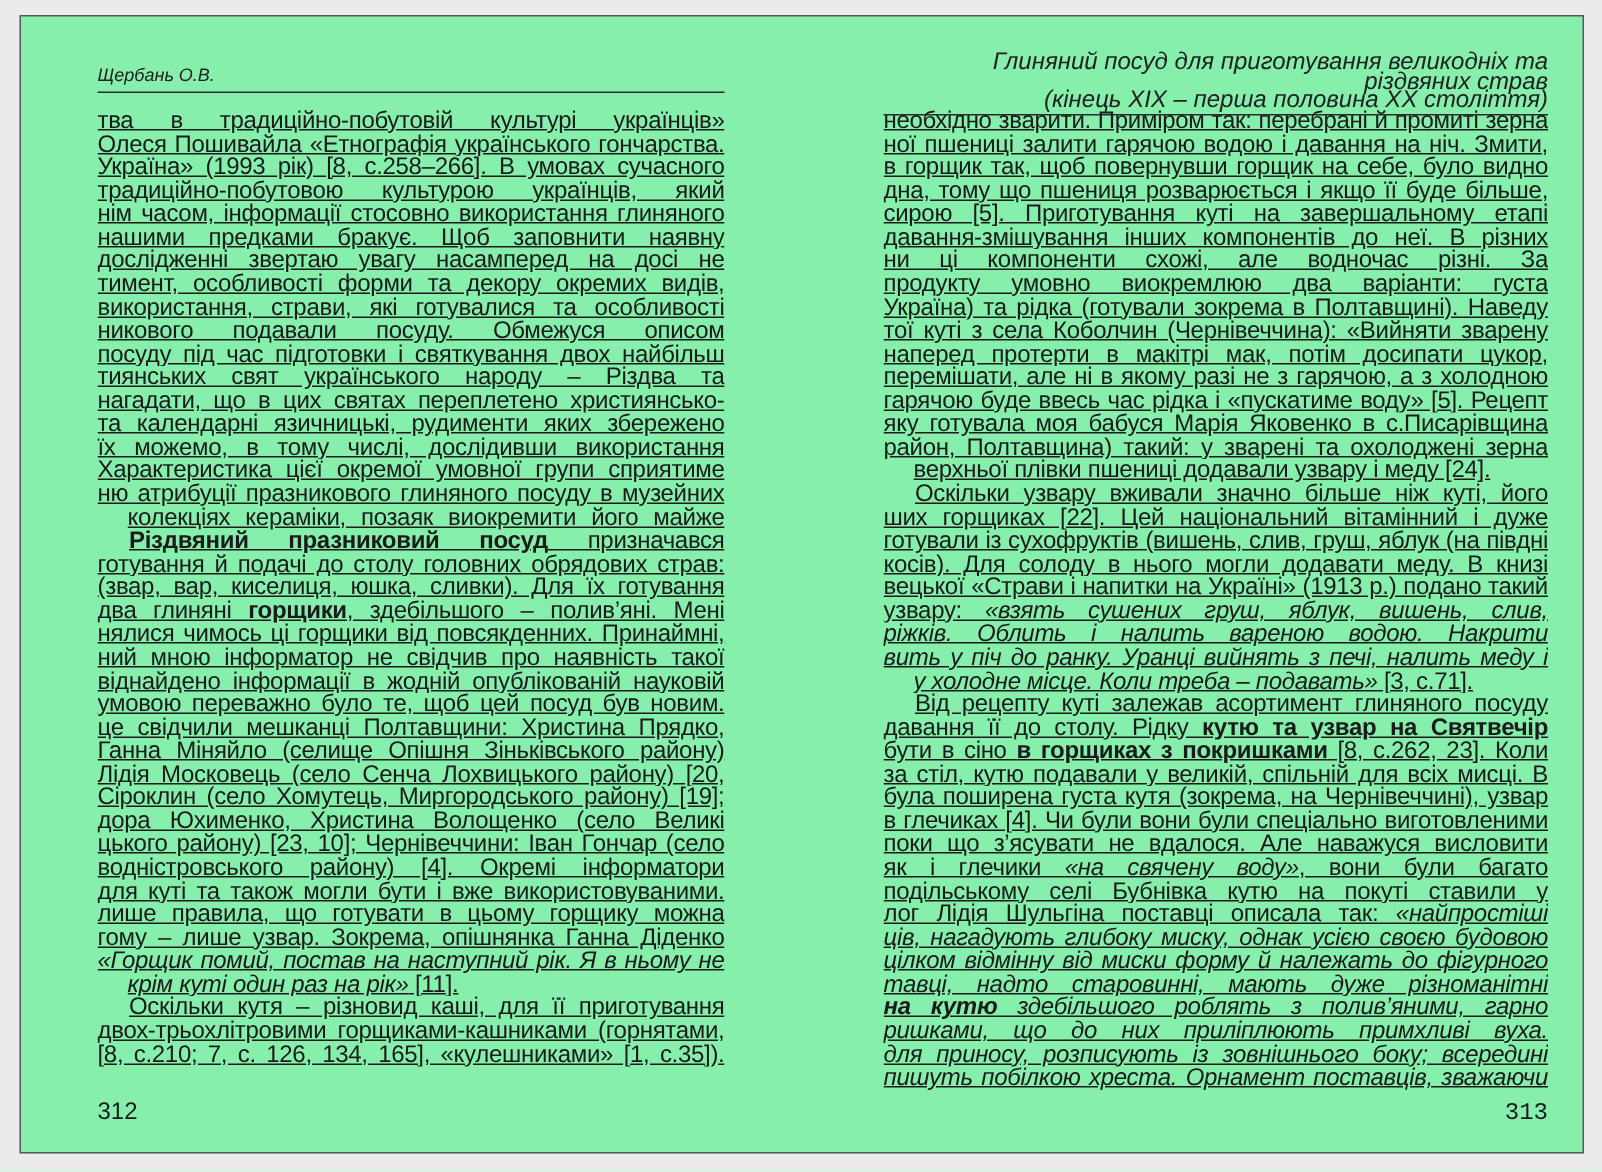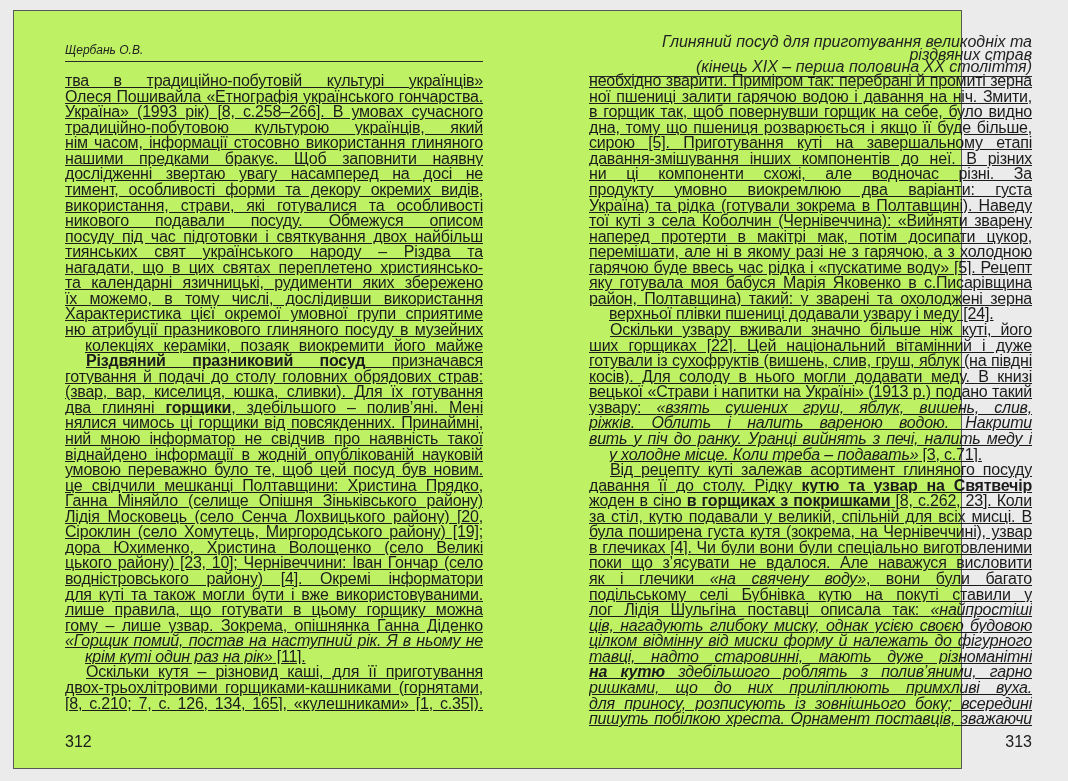--- a/index.html
+++ b/index.html
@@ -1,39 +1,39 @@
 <!DOCTYPE html>
 <html><head>
 <meta charset="utf-8">
 <style>
   html,body{margin:0;padding:0;}
   .canvas{position:relative;width:1068px;height:781px;background:#ebebeb;overflow:hidden;
           font-family:"Liberation Sans","DejaVu Sans",sans-serif;color:#1b1b1b;}
-  .spread{position:absolute;left:13px;top:10px;width:949px;height:759px;background:#bef264;
+  .spread{position:absolute;left:13px;top:10px;width:1043px;height:759px;background:#86efac;
           border:1px solid #585858;box-sizing:border-box;}
   .running-head{position:absolute;font-style:italic;font-size:12px;color:#222;
                 border-bottom:1.2px solid #2a2a2a;}
   .rh-left{left:51px;top:33px;width:418px;text-align:left;padding-bottom:4px;line-height:13px;}
   .rh-right{left:575px;top:25px;width:443px;text-align:right;padding-bottom:2px;
             font-size:16px;line-height:12.5px;}
   .page-body{position:absolute;top:62px;font-size:16px;line-height:15.57px;
              letter-spacing:-0.2px;text-decoration:underline;}
   .body-left{left:51px;width:418px;}
   .body-right{left:575px;width:443px;}
   .para{margin:0;}
   .para.indent .line:first-child{padding-left:21px;}
   .line{text-align:justify;text-align-last:justify;text-justify:inter-word;
         height:15.57px;overflow:hidden;}
   .line.lastline{text-align-last:left;margin-left:20px;}
   .b{font-weight:bold;}
   .i{font-style:italic;}
   .bi{font-weight:bold;font-style:italic;}
   .page-number{position:absolute;top:722px;font-size:16px;}
   .pn-left{left:51px;width:418px;text-align:left;}
-  .pn-right{left:575px;width:443px;text-align:right;}
+  .pn-right{left:575px;width:443px;text-align:right;font-family:Liberation Mono, monospace;}
 </style>
 </head>
 <body>
 
 <div class="canvas">
   <div class="spread">
 
     <div class="running-head rh-left">
       <span>Щербань О.В.</span>
     </div>
@@ -118,21 +118,21 @@
           <div class="line"><span>косів). Для солоду в нього могли додавати меду. В книзі Зіновії Клино-</span></div>
           <div class="line"><span>вецької «Страви і напитки на Україні» (1913 р.) подано такий рецепт</span></div>
           <div class="line"><span>узвару: </span><span class="i">«взять сушених груш, яблук, вишень, слив, родзинки, фиг і</span></div>
           <div class="line"><span class="i">ріжків. Облить і налить вареною водою. Накрити покришкою і поста-</span></div>
           <div class="line"><span class="i">вить у піч до ранку. Уранці вийнять з печі, налить меду і поставить</span></div>
           <div class="line lastline"><span class="i">у холодне місце. Коли треба – подавать»</span><span> [3, с.71].</span></div>
         </div>
         <div class="para indent">
           <div class="line"><span>Від рецепту куті залежав асортимент глиняного посуду під час по-</span></div>
           <div class="line"><span>давання її до столу. Рідку </span><span class="b">кутю та узвар на Святвечір</span><span> ставили на по-</span></div>
-          <div class="line"><span>жоден в сіно </span><span class="b">в горщиках з покришками</span><span> [8, с.262, 23]. Коли родина сідала</span></div>
+          <div class="line"><span>бути в сіно </span><span class="b">в горщиках з покришками</span><span> [8, с.262, 23]. Коли родина сідала</span></div>
           <div class="line"><span>за стіл, кутю подавали у великій, спільній для всіх мисці. В регіонах, де</span></div>
           <div class="line"><span>була поширена густа кутя (зокрема, на Чернівеччині), узвар подавали</span></div>
           <div class="line"><span>в глечиках [4]. Чи були вони були спеціально виготовленими для цього,</span></div>
           <div class="line"><span>поки що з’ясувати не вдалося. Але наважуся висловити припущення, що</span></div>
           <div class="line"><span>як і глечики </span><span class="i">«на свячену воду»</span><span>, вони були багато прикрашеними [22]. В</span></div>
           <div class="line"><span>подільському селі Бубнівка кутю на покуті ставили у </span><span class="b">поставцях</span><span>. Керамо-</span></div>
           <div class="line"><span>лог Лідія Шульгіна поставці описала так: </span><span class="i">«найпростіші форми постав-</span></div>
           <div class="line"><span class="i">ців, нагадують глибоку миску, однак усією своєю будовою вже мають</span></div>
           <div class="line"><span class="i">цілком відмінну від миски форму й належать до фігурного посуду. Пос-</span></div>
           <div class="line"><span class="i">тавці, надто старовинні, мають дуже різноманітні форми; </span><span class="bi">поставці</span></div>

